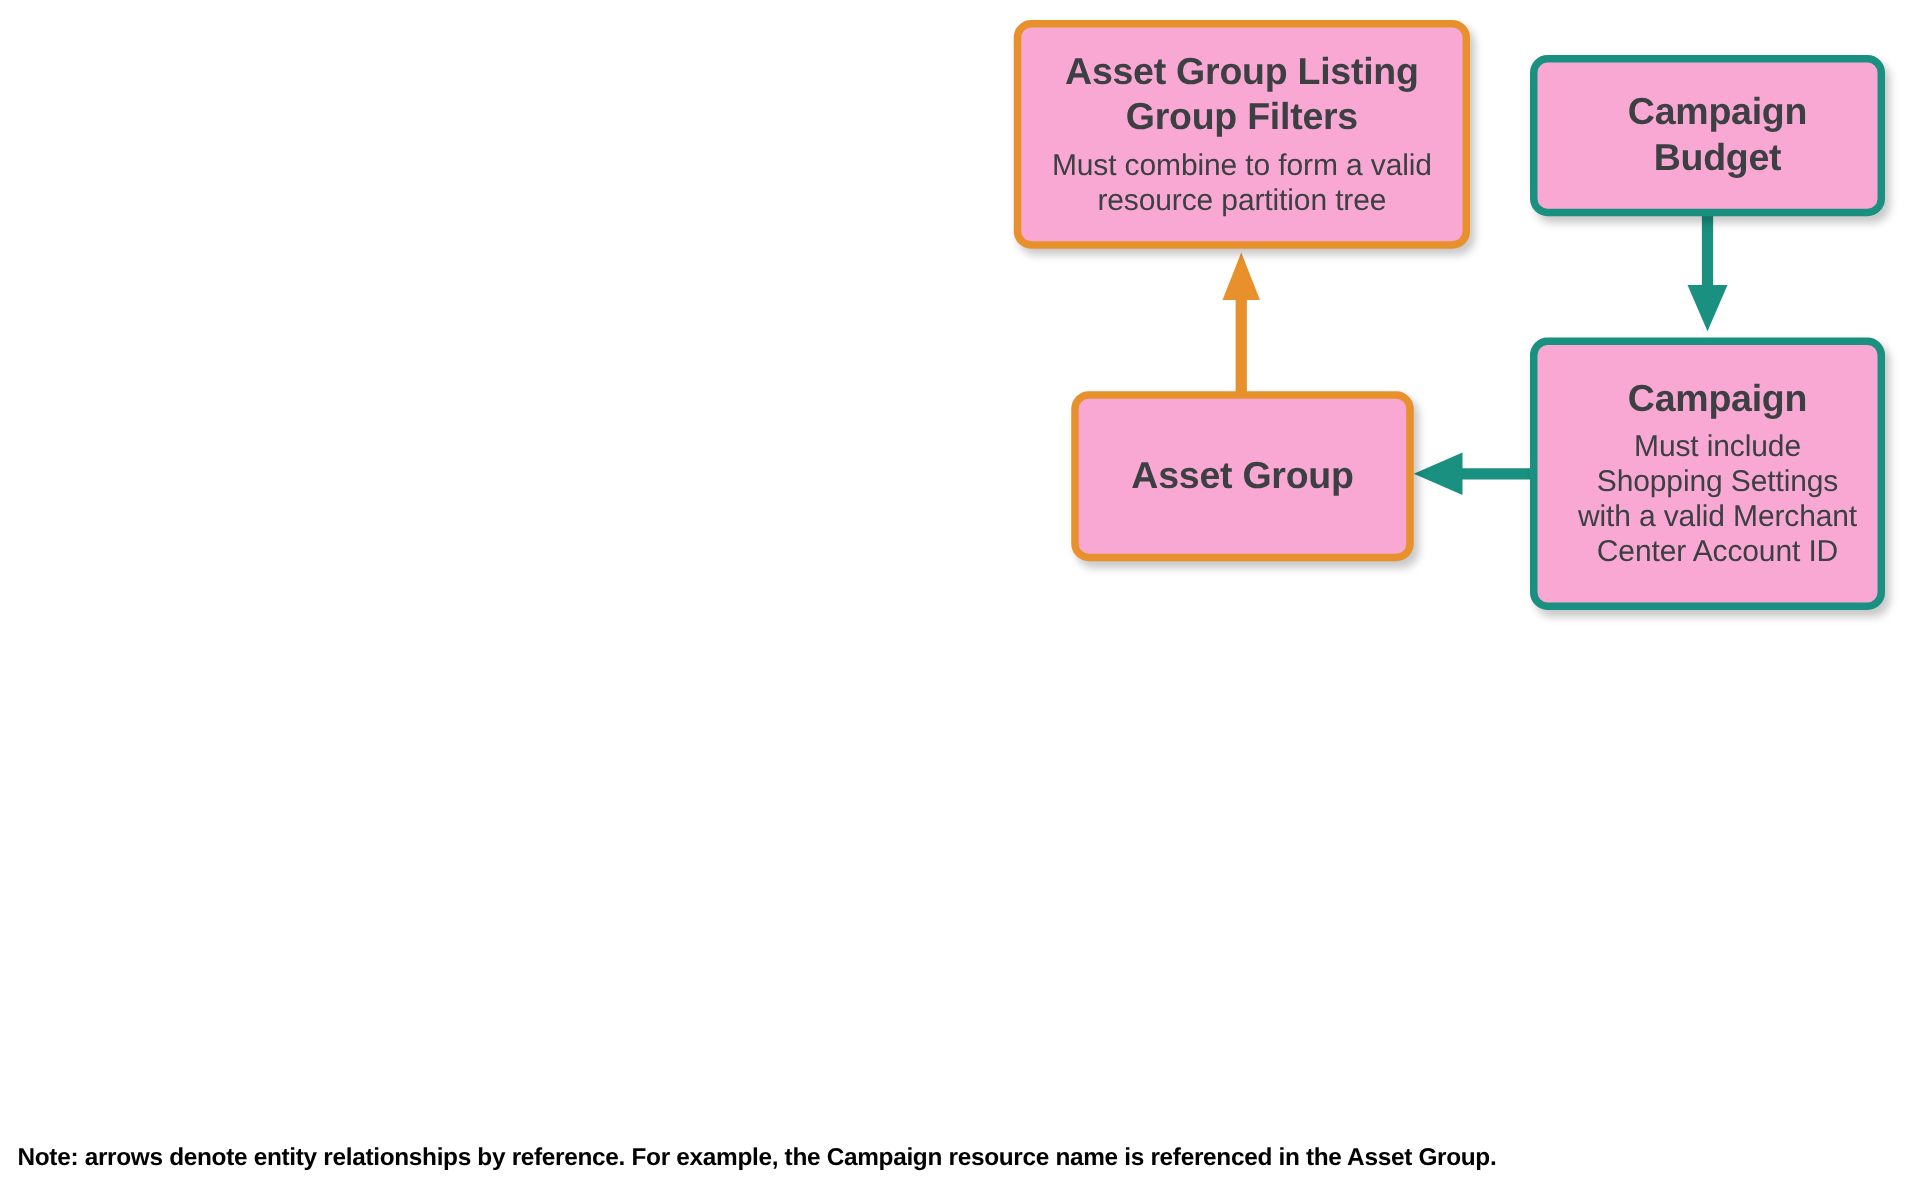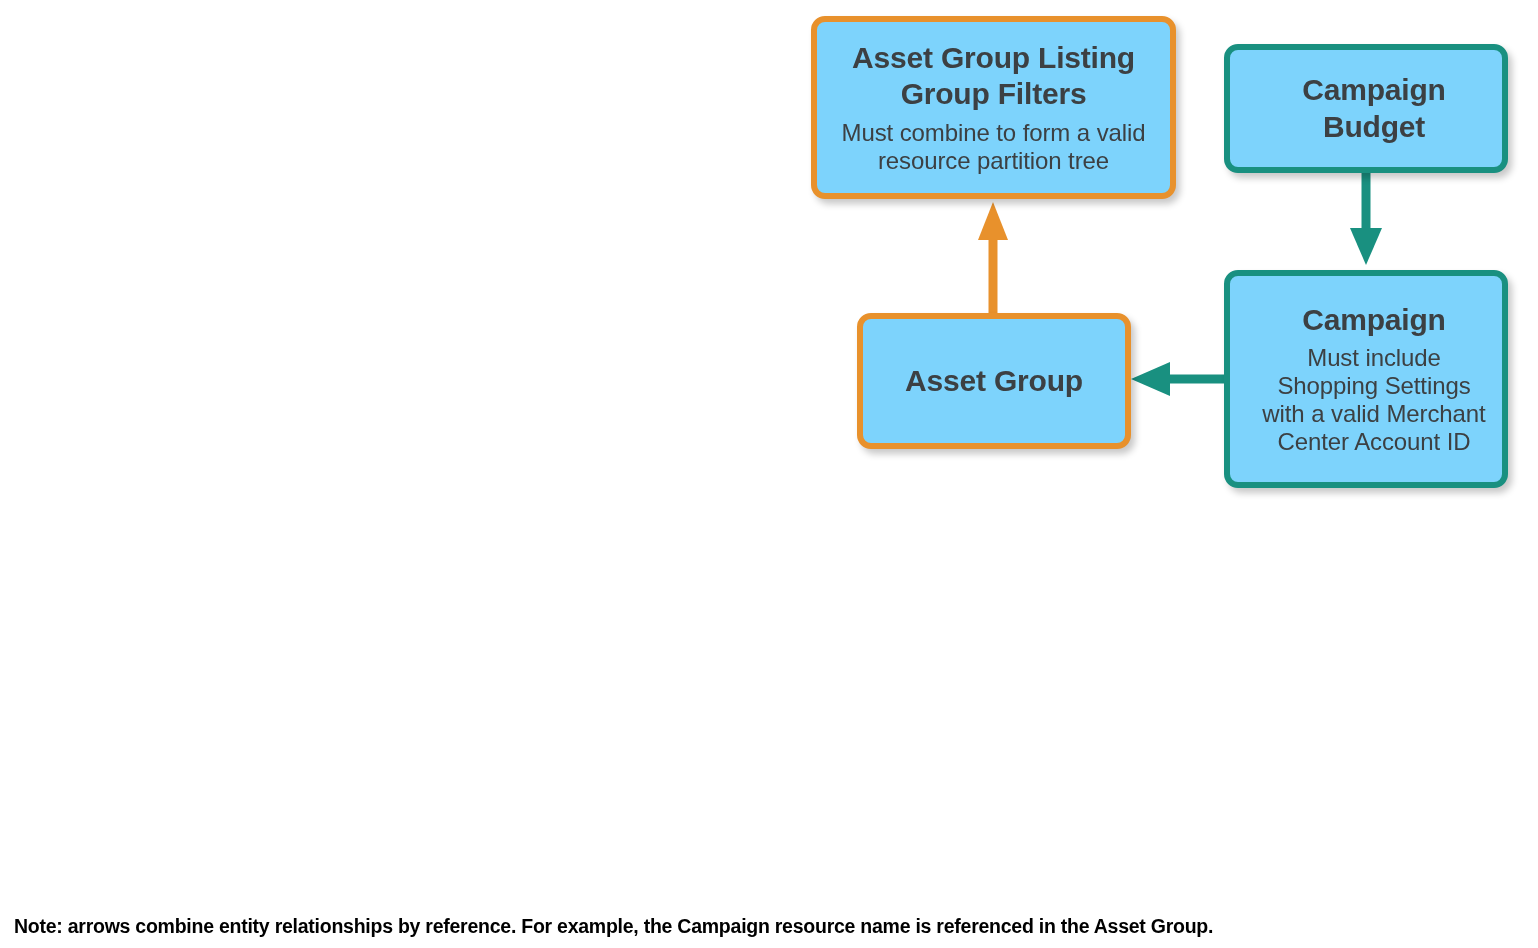--- a/index.html
+++ b/index.html
@@ -28,21 +28,21 @@
     width: 1538px;
     height: 948px;
     z-index: 1;
   }
 
   
   .node {
     position: absolute;
     z-index: 2;
     box-sizing: border-box;
-    background: #7dd3fc;
+    background: #f9a8d4;
     border-style: solid;
     border-width: 6px;
     border-radius: 14px;
     display: flex;
     flex-direction: column;
     align-items: center;
     justify-content: center;
     text-align: center;
     padding: 6px 12px;
     box-shadow: 4px 5px 7px rgba(0,0,0,0.22);
@@ -132,15 +132,15 @@
 
   <div class="node orange" id="node-asset-group">
     <div class="node-title">Asset Group</div>
   </div>
 
   <div class="node teal" id="node-campaign">
     <div class="node-title">Campaign</div>
     <div class="node-subtitle">Must include Shopping Settings with a valid Merchant Center Account ID</div>
   </div>
 
-  <div id="footer-note">Note: arrows combine entity relationships by reference. For example, the Campaign resource name is referenced in the Asset Group.</div>
+  <div id="footer-note">Note: arrows denote entity relationships by reference. For example, the Campaign resource name is referenced in the Asset Group.</div>
 
 </div>
 
 </body></html>

